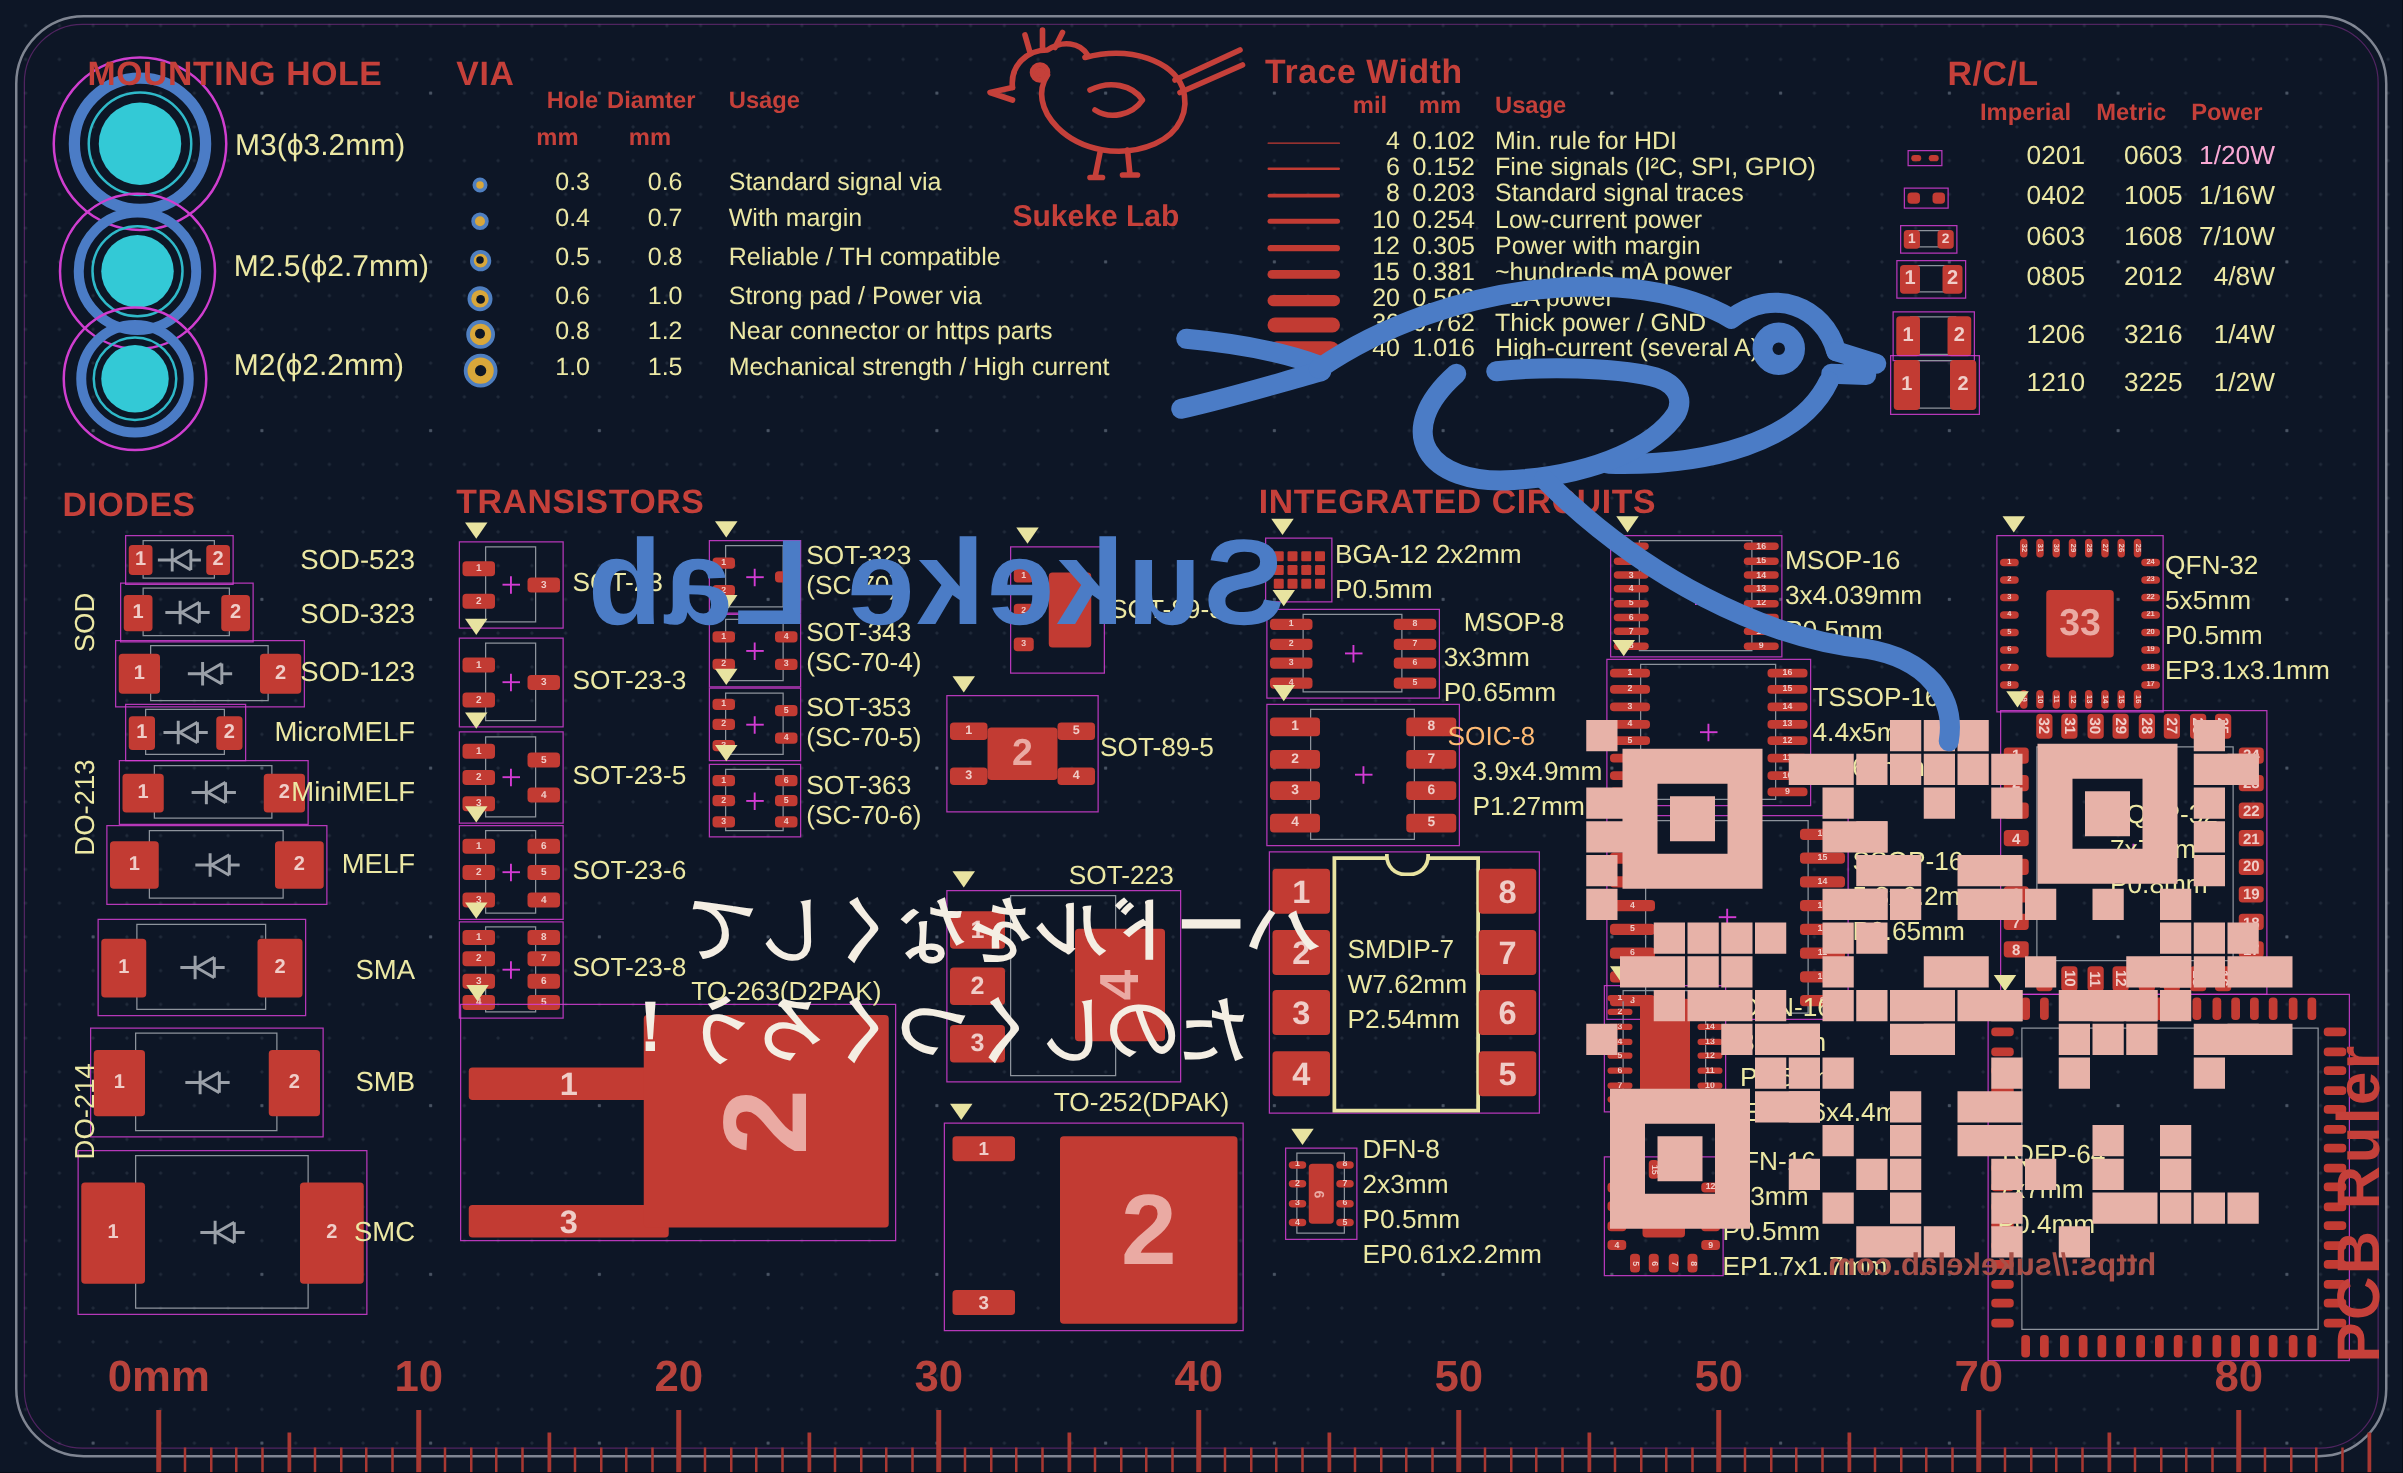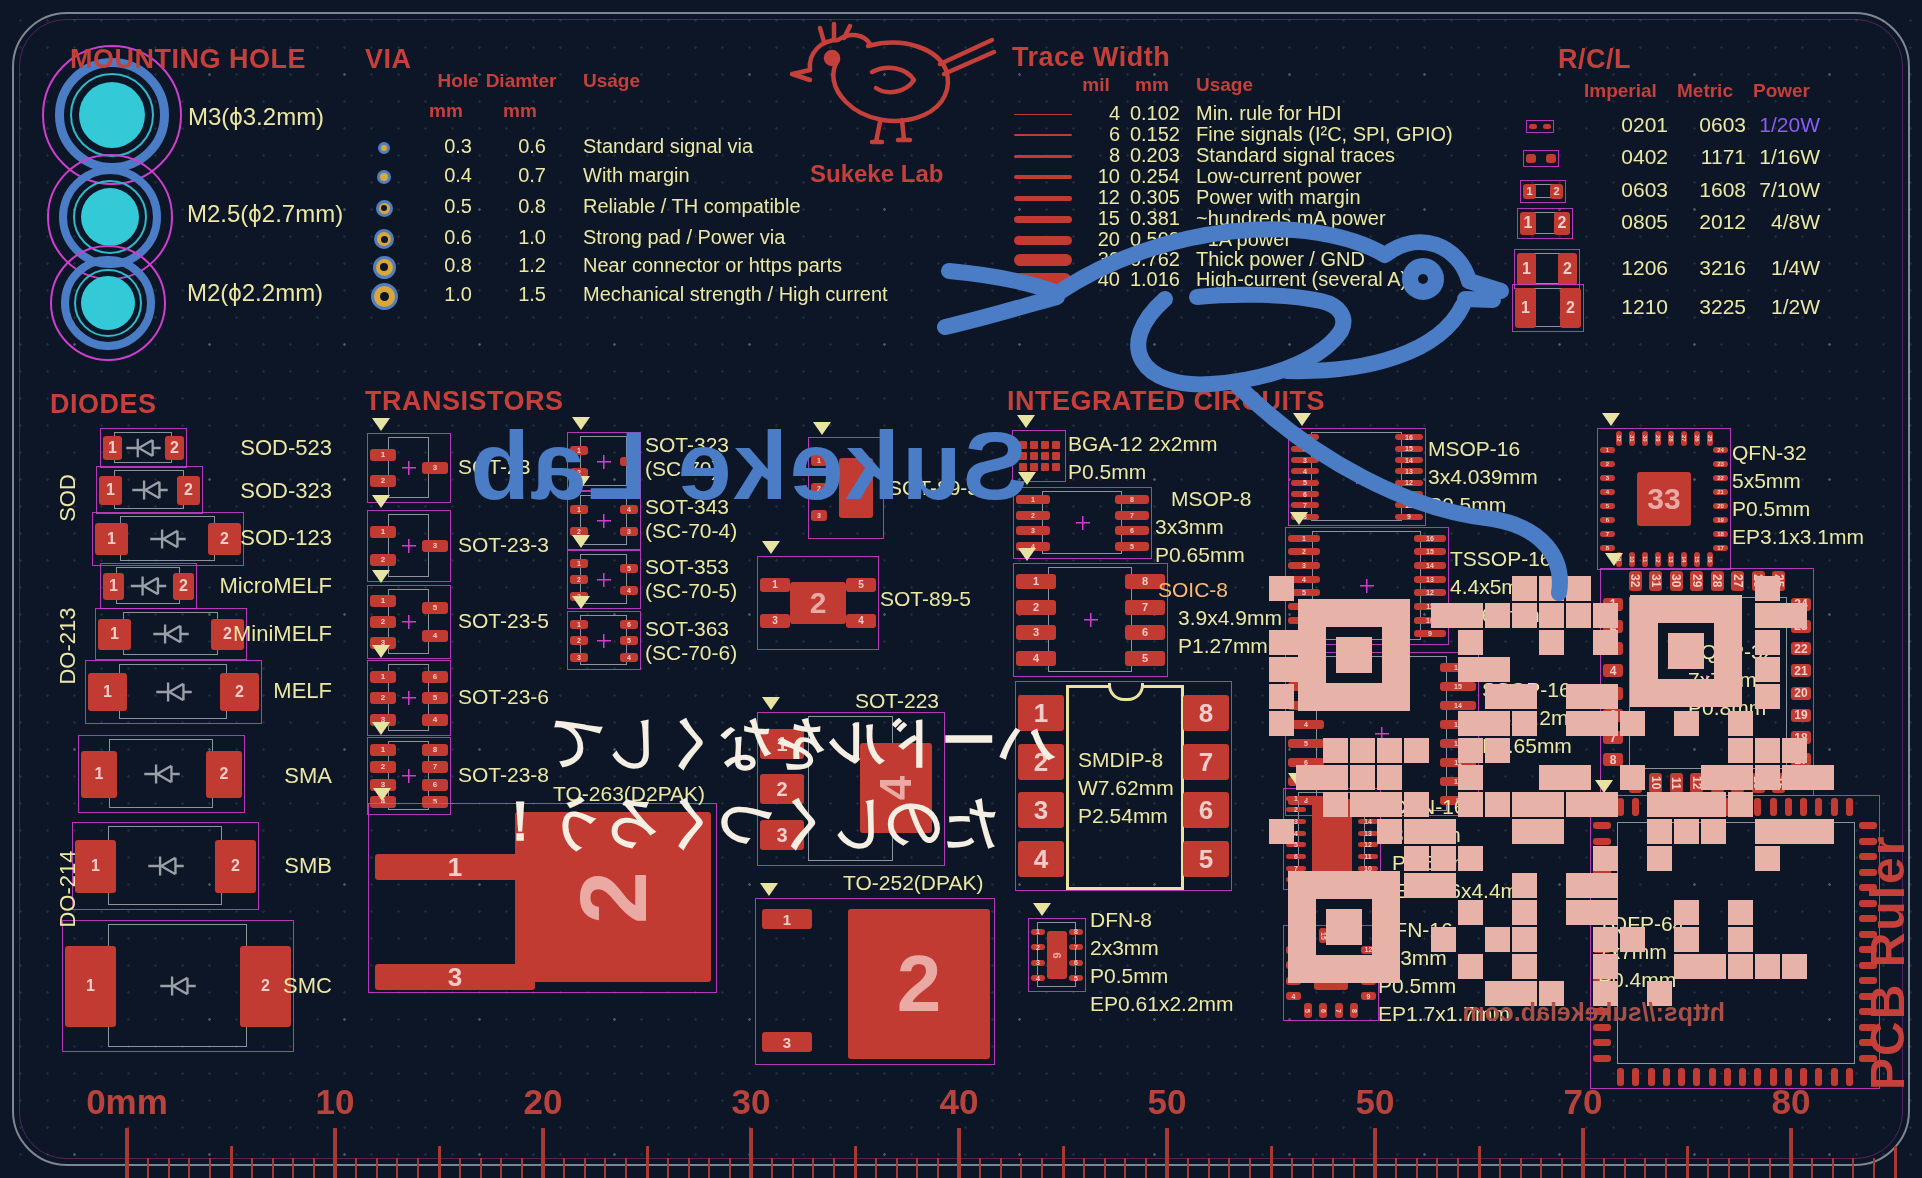--- a/index.html
+++ b/index.html
@@ -180,27 +180,27 @@
     <div style="left: 1014px; top: 272.5px; width: 58px; height: 15px; position: absolute; background: rgb(194, 59, 51); border-radius: 7.5px; z-index: 2;"></div>
     <div class="yl num" style="position: absolute; left: 1068px; top: 268px; width: 52px; font-size: 20px; color: rgb(236, 232, 164); white-space: nowrap;">40</div>
     <div class="yl num" style="position: absolute; left: 1124px; top: 268px; width: 56px; font-size: 20px; color: rgb(236, 232, 164); white-space: nowrap;">1.016</div>
     <div class="yl" style="position: absolute; left: 1196px; top: 268px; font-size: 20px; color: rgb(236, 232, 164); white-space: nowrap;">High-current (several A)</div>
     <div class="fp" style="position: absolute; left: 1526px; top: 119.5px; width: 26px; height: 11px;">
       <div class="pad" style="position: absolute; left: 2px; top: 3px; width: 8px; height: 5px;"></div>
       <div class="pad" style="position: absolute; left: 16px; top: 3px; width: 8px; height: 5px;"></div>
     </div>
     <div class="yl num" style="position: absolute; left: 1590px; top: 113px; width: 78px; font-size: 21px; color: rgb(236, 232, 164); white-space: nowrap;">0201</div>
     <div class="yl num" style="position: absolute; left: 1680px; top: 113px; width: 66px; font-size: 21px; color: rgb(236, 232, 164); white-space: nowrap;">0603</div>
-    <div class="yl num" style="position: absolute; left: 1748px; top: 113px; width: 72px; font-size: 21px; color: #8b5cf6; white-space: nowrap;">1/20W</div>
+    <div class="yl num" style="position: absolute; left: 1748px; top: 113px; width: 72px; font-size: 21px; color: #f9a8d4; white-space: nowrap;">1/20W</div>
     <div class="fp" style="position: absolute; left: 1523px; top: 149.5px; width: 34px; height: 15px;">
       <div class="pad" style="position: absolute; left: 2px; top: 3px; width: 10px; height: 9px;"></div>
       <div class="pad" style="position: absolute; left: 22px; top: 3px; width: 10px; height: 9px;"></div>
     </div>
     <div class="yl num" style="position: absolute; left: 1590px; top: 145px; width: 78px; font-size: 21px; color: rgb(236, 232, 164); white-space: nowrap;">0402</div>
-    <div class="yl num" style="position: absolute; left: 1680px; top: 145px; width: 66px; font-size: 21px; color: rgb(236, 232, 164); white-space: nowrap;">1171</div>
+    <div class="yl num" style="position: absolute; left: 1680px; top: 145px; width: 66px; font-size: 21px; color: rgb(236, 232, 164); white-space: nowrap;">1005</div>
     <div class="yl num" style="position: absolute; left: 1748px; top: 145px; width: 72px; font-size: 21px; color: rgb(236, 232, 164); white-space: nowrap;">1/16W</div>
     <div class="fp" style="position: absolute; left: 1520px; top: 179.5px; width: 44px; height: 21px;">
       <div class="fpbody" style="position: absolute; left: 7px; top: 3px; width: 27px; height: 12px;"></div>
       <div class="pad" style="position: absolute; left: 2px; top: 3px; width: 13px; height: 15px; font-size: 11px;">1</div>
       <div class="pad" style="position: absolute; left: 29px; top: 3px; width: 13px; height: 15px; font-size: 11px;">2</div>
     </div>
     <div class="yl num" style="position: absolute; left: 1590px; top: 178px; width: 78px; font-size: 21px; color: rgb(236, 232, 164); white-space: nowrap;">0603</div>
     <div class="yl num" style="position: absolute; left: 1680px; top: 178px; width: 66px; font-size: 21px; color: rgb(236, 232, 164); white-space: nowrap;">1608</div>
     <div class="yl num" style="position: absolute; left: 1748px; top: 178px; width: 72px; font-size: 21px; color: rgb(236, 232, 164); white-space: nowrap;">7/10W</div>
     <div class="fp" style="position: absolute; left: 1517px; top: 207.5px; width: 54px; height: 29px;">
@@ -801,21 +801,21 @@
       <div class="cross" style="left: 137px; top: 139px;"></div>
     </div>
     <div class="yl" style="position: absolute; left: 1068px; top: 432px; font-size: 21px; color: rgb(236, 232, 164); white-space: nowrap;">BGA-12 2x2mm</div>
     <div class="yl" style="position: absolute; left: 1068px; top: 460px; font-size: 21px; color: rgb(236, 232, 164); white-space: nowrap;">P0.5mm</div>
     <div class="yl" style="position: absolute; left: 1155px; top: 487px; font-size: 21px; color: rgb(236, 232, 164); white-space: nowrap; margin-left: 16px;">MSOP-8</div>
     <div class="yl" style="position: absolute; left: 1155px; top: 515px; font-size: 21px; color: rgb(236, 232, 164); white-space: nowrap;">3x3mm</div>
     <div class="yl" style="position: absolute; left: 1155px; top: 543px; font-size: 21px; color: rgb(236, 232, 164); white-space: nowrap;">P0.65mm</div>
     <div class="yl" style="position: absolute; left: 1118px; top: 578px; font-size: 21px; color: #fdba74; white-space: nowrap; margin-left: 40px;">SOIC-8</div>
     <div class="yl" style="position: absolute; left: 1178px; top: 606px; font-size: 21px; color: rgb(236, 232, 164); white-space: nowrap;">3.9x4.9mm</div>
     <div class="yl" style="position: absolute; left: 1178px; top: 634px; font-size: 21px; color: rgb(236, 232, 164); white-space: nowrap;">P1.27mm</div>
-    <div class="yl" style="position: absolute; left: 1078px; top: 748px; font-size: 21px; color: rgb(236, 232, 164); white-space: nowrap;">SMDIP-8</div>
+    <div class="yl" style="position: absolute; left: 1078px; top: 748px; font-size: 21px; color: rgb(236, 232, 164); white-space: nowrap;">SMDIP-7</div>
     <div class="yl" style="position: absolute; left: 1078px; top: 776px; font-size: 21px; color: rgb(236, 232, 164); white-space: nowrap;">W7.62mm</div>
     <div class="yl" style="position: absolute; left: 1078px; top: 804px; font-size: 21px; color: rgb(236, 232, 164); white-space: nowrap;">P2.54mm</div>
     <div class="yl" style="position: absolute; left: 1090px; top: 908px; font-size: 21px; color: rgb(236, 232, 164); white-space: nowrap;">DFN-8</div>
     <div class="yl" style="position: absolute; left: 1090px; top: 936px; font-size: 21px; color: rgb(236, 232, 164); white-space: nowrap;">2x3mm</div>
     <div class="yl" style="position: absolute; left: 1090px; top: 964px; font-size: 21px; color: rgb(236, 232, 164); white-space: nowrap;">P0.5mm</div>
     <div class="yl" style="position: absolute; left: 1090px; top: 992px; font-size: 21px; color: rgb(236, 232, 164); white-space: nowrap;">EP0.61x2.2mm</div>
     <div class="yl" style="position: absolute; left: 1428px; top: 437px; font-size: 21px; color: rgb(236, 232, 164); white-space: nowrap;">MSOP-16</div>
     <div class="yl" style="position: absolute; left: 1428px; top: 465px; font-size: 21px; color: rgb(236, 232, 164); white-space: nowrap;">3x4.039mm</div>
     <div class="yl" style="position: absolute; left: 1428px; top: 493px; font-size: 21px; color: rgb(236, 232, 164); white-space: nowrap;">P0.5mm</div>
     <div class="yl" style="position: absolute; left: 1450px; top: 547px; font-size: 21px; color: rgb(236, 232, 164); white-space: nowrap;">TSSOP-16</div>

